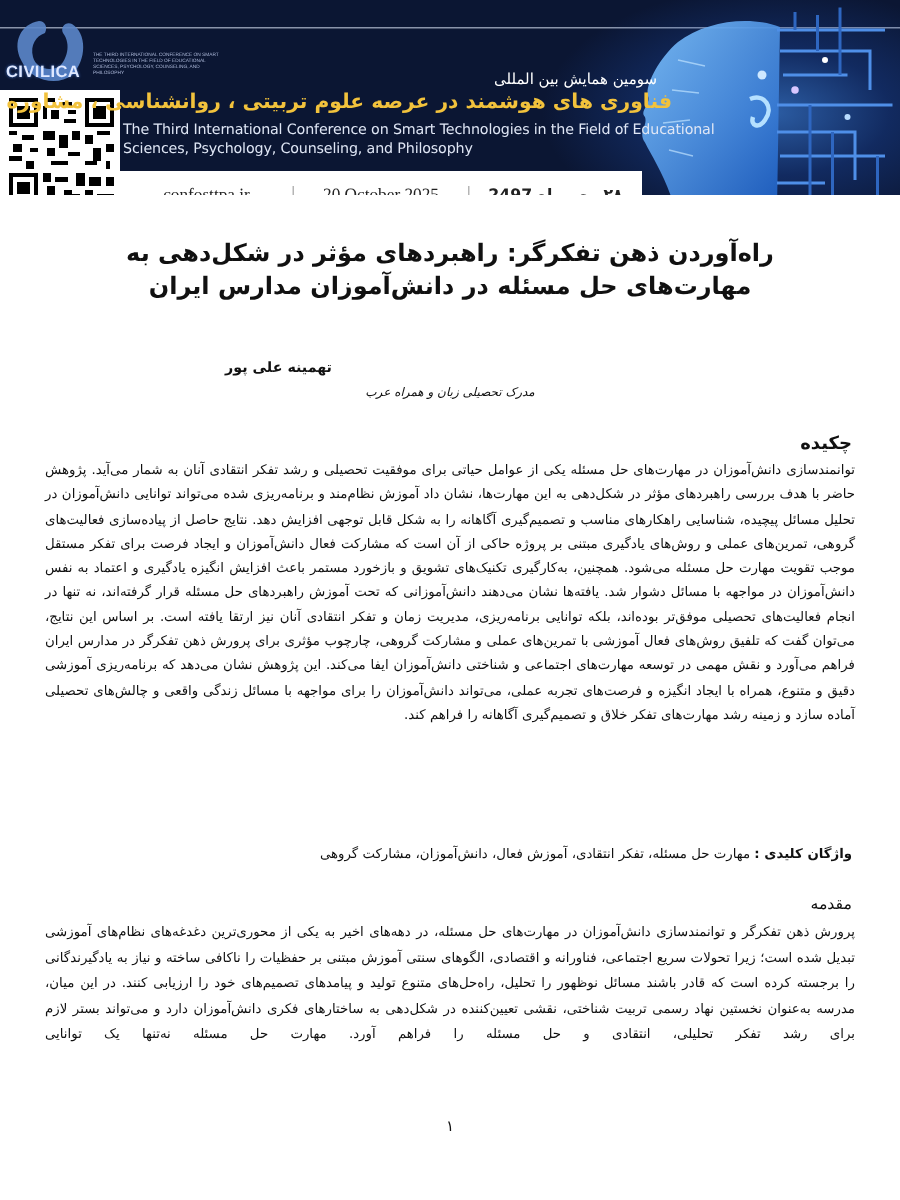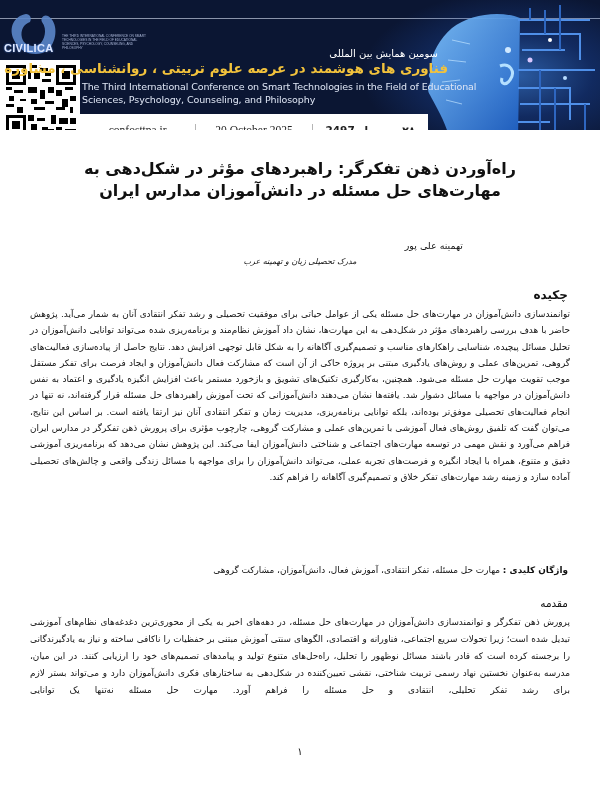--- a/index.html
+++ b/index.html
@@ -22,21 +22,21 @@
   .fa-small { position:absolute; right:162px; top:48px; font-size:10px; color:#ffffff; direction:rtl; font-family:"DejaVu Sans", sans-serif; }
   .fa-big { position:absolute; right:152px; top:60px; font-size:13.5px; font-weight:bold; color:#f2c23c; direction:rtl; white-space:nowrap; font-family:"DejaVu Sans", sans-serif; }
   .en-line1 { position:absolute; left:82px; top:81px; font-size:9.5px; color:#dfe6f5; font-family:"DejaVu Sans", sans-serif; white-space:nowrap; letter-spacing:-.1px; }
   .en-line2 { position:absolute; left:82px; top:94px; font-size:9.5px; color:#dfe6f5; font-family:"DejaVu Sans", sans-serif; white-space:nowrap; letter-spacing:-.1px; }
 
   .datebar { position:absolute; left:80px; top:114px; width:348px; height:22px; background:#ffffff; display:flex; align-items:flex-end; }
   .datebar .cell { flex:1; text-align:center; font-family:"Liberation Serif", serif; font-size:11.5px; color:#222; border-right:1px solid #b5b5b5; }
   .datebar .cell:last-child { border-right:none; }
   .datebar .cell.fa { font-family:"DejaVu Sans", sans-serif; font-size:10.5px; font-weight:bold; direction:rtl; }
   .title { position:absolute; left:40px; width:520px; top:158px; direction:rtl; text-align:center; font-weight:bold; font-size:16px; line-height:22px; }
-  .author { position:absolute; left:163px; width:300px; top:240px; text-align:right; direction:rtl; font-weight:normal; font-size:9.5px; }
+  .author { position:absolute; left:150px; width:300px; top:240px; text-align:left; direction:rtl; font-weight:bold; font-size:9.5px; }
   .affil { position:absolute; left:150px; width:300px; top:257px; text-align:center; direction:rtl; font-style:italic; font-size:8px; }
 
   .h-abs { position:absolute; right:32px; top:288px; font-weight:bold; font-size:12px; direction:rtl; }
   .abstract { position:absolute; left:30px; right:30px; top:306px; direction:rtl; text-align:justify; text-align-last:right; font-size:8.9px; line-height:16.3px; }
   .keywords { position:absolute; left:30px; right:32px; top:562px; direction:rtl; font-size:8.9px; line-height:16px; }
   .keywords b { font-weight:bold; }
 
   .h-intro { position:absolute; right:32px; top:597px; font-weight:normal; font-size:10.5px; direction:rtl; }
   .intro { position:absolute; left:30px; right:30px; top:614px; direction:rtl; text-align:justify; text-align-last:justify; font-size:8.9px; line-height:17px; }
 
@@ -130,21 +130,21 @@
 
   <div class="datebar">
     <div class="cell">confosttpa.ir</div>
     <div class="cell">20 October 2025</div>
     <div class="cell fa">۲۸ مهر ماه 2497</div>
   </div>
 </div>
 
 <div class="title">راه‌آوردن ذهن تفکرگر: راهبردهای مؤثر در شکل‌دهی به مهارت‌های حل مسئله در دانش‌آموزان مدارس ایران</div>
 <div class="author">تهمینه علی پور</div>
-<div class="affil">مدرک تحصیلی زبان و تهمینه عرب</div>
+<div class="affil">مدرک تحصیلی زبان و همراه عرب</div>
 
 <div class="h-abs">چکیده</div>
 <div class="abstract">توانمندسازی دانش‌آموزان در مهارت‌های حل مسئله یکی از عوامل حیاتی برای موفقیت تحصیلی و رشد تفکر انتقادی آنان به شمار می‌آید. پژوهش حاضر با هدف بررسی راهبردهای مؤثر در شکل‌دهی به این مهارت‌ها، نشان داد آموزش نظام‌مند و برنامه‌ریزی شده می‌تواند توانایی دانش‌آموزان در تحلیل مسائل پیچیده، شناسایی راهکارهای مناسب و تصمیم‌گیری آگاهانه را به شکل قابل توجهی افزایش دهد. نتایج حاصل از پیاده‌سازی فعالیت‌های گروهی، تمرین‌های عملی و روش‌های یادگیری مبتنی بر پروژه حاکی از آن است که مشارکت فعال دانش‌آموزان و ایجاد فرصت برای تفکر مستقل موجب تقویت مهارت حل مسئله می‌شود. همچنین، به‌کارگیری تکنیک‌های تشویق و بازخورد مستمر باعث افزایش انگیزه یادگیری و اعتماد به نفس دانش‌آموزان در مواجهه با مسائل دشوار شد. یافته‌ها نشان می‌دهند دانش‌آموزانی که تحت آموزش راهبردهای حل مسئله قرار گرفته‌اند، نه تنها در انجام فعالیت‌های تحصیلی موفق‌تر بوده‌اند، بلکه توانایی برنامه‌ریزی، مدیریت زمان و تفکر انتقادی آنان نیز ارتقا یافته است. بر اساس این نتایج، می‌توان گفت که تلفیق روش‌های فعال آموزشی با تمرین‌های عملی و مشارکت گروهی، چارچوب مؤثری برای پرورش ذهن تفکرگر در مدارس ایران فراهم می‌آورد و نقش مهمی در توسعه مهارت‌های اجتماعی و شناختی دانش‌آموزان ایفا می‌کند. این پژوهش نشان می‌دهد که برنامه‌ریزی آموزشی دقیق و متنوع، همراه با ایجاد انگیزه و فرصت‌های تجربه عملی، می‌تواند دانش‌آموزان را برای مواجهه با مسائل زندگی واقعی و چالش‌های تحصیلی آماده سازد و زمینه رشد مهارت‌های تفکر خلاق و تصمیم‌گیری آگاهانه را فراهم کند.</div>
 
 <div class="keywords">
   <b>واژگان کلیدی :</b>
   <span>مهارت حل مسئله، تفکر انتقادی، آموزش فعال، دانش‌آموزان، مشارکت گروهی</span>
 </div>
 
 <div class="h-intro">مقدمه</div>

